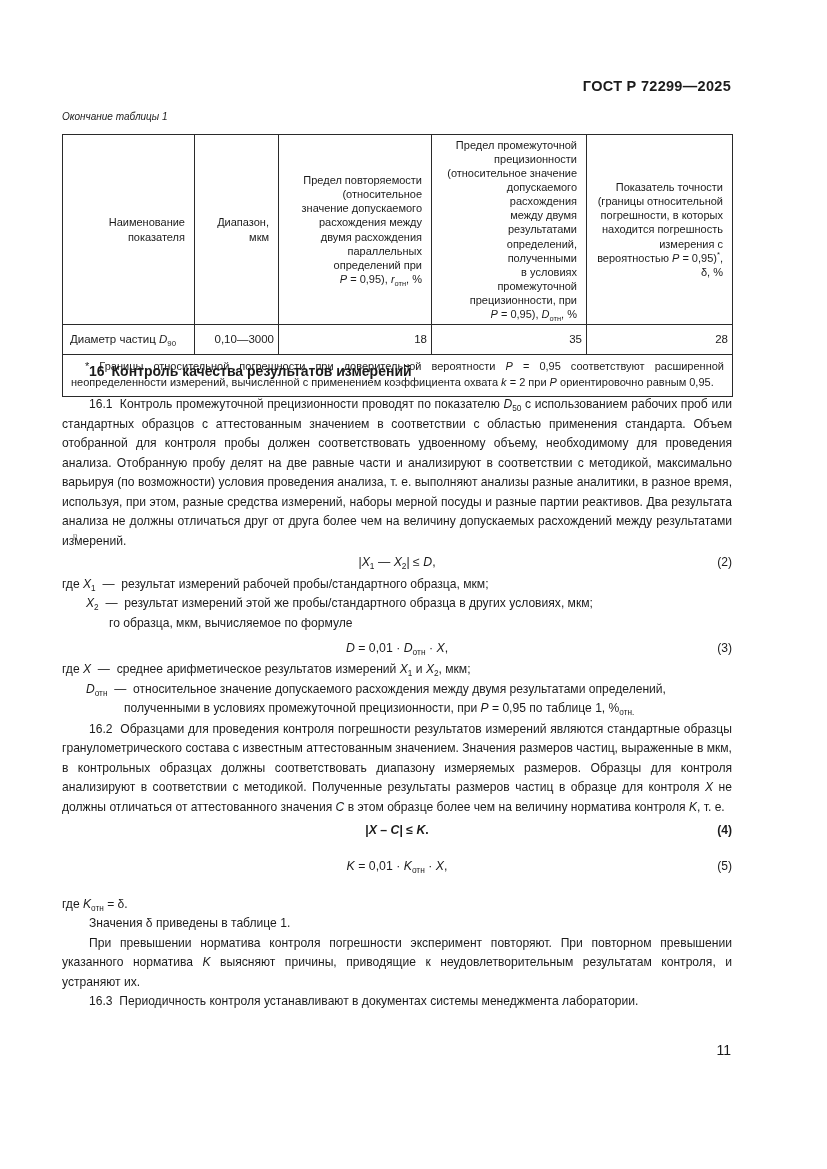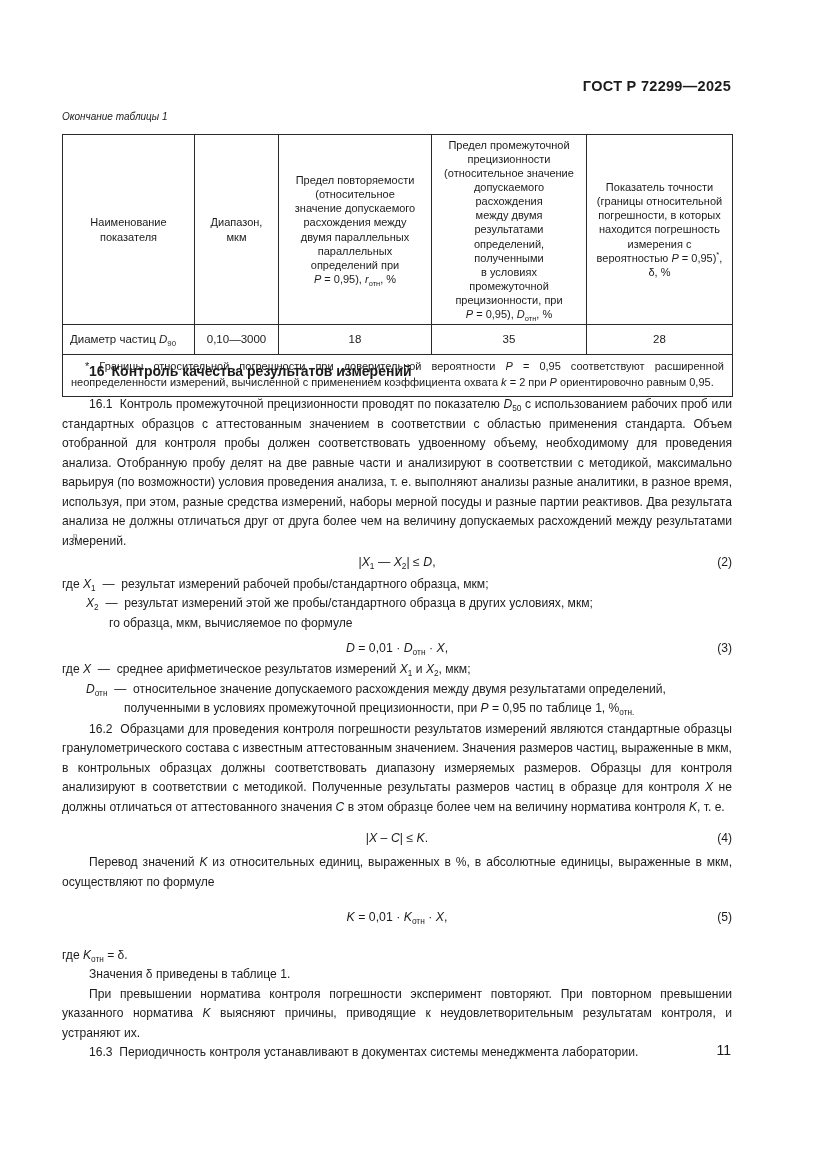--- a/index.html
+++ b/index.html
@@ -33,21 +33,21 @@
   table.gost {
     border-collapse:collapse;
     table-layout:fixed;
     width:670px;
     font-size:11px;
     line-height:1.28;
   }
   table.gost td {
     border:1.3px solid #2a2a2a;
     padding:3px 4px;
-    text-align:center;
+    text-align:right;
     vertical-align:middle;
   }
   col.c1 { width:132px; }
   col.c2 { width:84px; }
   col.c3 { width:153px; }
   col.c4 { width:155px; }
   col.c5 { width:146px; }
 
   .hd { height:128px; }
   .hd .pad { padding:0 5px; }
@@ -136,21 +136,21 @@
               <span>Диапазон,</span><br>
               <span>мкм</span>
             </div>
           </td>
           <td>
             <div class="pad">
               <span>Предел повторяемости</span><br>
               <span>(относительное</span><br>
               <span>значение допускаемого</span><br>
               <span>расхождения между</span><br>
-              <span>двумя параллельных</span><br>
+              <span>двумя расхождения</span><br>
               <span>параллельных</span><br>
               <span>определений при</span><br>
               <span><i class="v">P</i> = 0,95), <i class="v">r</i><sub>отн</sub>, %</span>
             </div>
           </td>
           <td>
             <div class="pad">
               <span>Предел промежуточной</span><br>
               <span>прецизионности</span><br>
               <span>(относительное значение</span><br>
@@ -215,26 +215,25 @@
     </div>
 
     <div class="defs">
       <p class="l1">где <i class="v">X</i> &nbsp;— &nbsp;среднее арифметическое результатов измерений <i class="v">X</i><sub>1</sub> и <i class="v">X</i><sub>2</sub>, мкм;</p>
       <p class="l2"><i class="v">D</i><sub>отн</sub> &nbsp;— &nbsp;относительное значение допускаемого расхождения между двумя результатами определений,</p>
       <p class="cont2">полученными в условиях промежуточной прецизионности, при <i class="v">P</i> = 0,95 по таблице 1, %<sub>отн.</sub></p>
     </div>
 
     <p class="ind" style="margin-top:1px;">16.2&nbsp; Образцами для проведения контроля погрешности результатов измерений являются стандартные образцы гранулометрического состава с известным аттестованным значением. Значения размеров частиц, выраженные в мкм, в контрольных образцах должны соответствовать диапазону измеряемых размеров. Образцы для контроля анализируют в соответствии с методикой. Полученные результаты размеров частиц в образце для контроля <i class="v">X</i> не должны отличаться от аттестованного значения <i class="v">C</i> в этом образце более чем на величину норматива контроля <i class="v">K</i>, т.&nbsp;е.</p>
 
-    <div class="formula" style="margin-top:12px;">
+    <div class="formula" style="margin-top:4px;font-weight:bold;">
       <span>|<i class="v">X</i> – <i class="v">C</i>| ≤ <i class="v">K</i>.</span>
       <span class="eqno">(4)</span>
     </div>
 
-    <p class="ind" style="margin-top:4px;">Перевод значений <i class="v">K</i> из относительных единиц, выраженных в %, в абсолютные единицы, выраженные в мкм, осуществляют по формуле</p>
 
     <div class="formula" style="margin-top:16px;">
       <span><i class="v">K</i> = 0,01 · <i class="v">K</i><sub>отн</sub> · <i class="v">X</i>,</span>
       <span class="eqno">(5)</span>
     </div>
 
     <p class="tight" style="margin-top:18px;">где <i class="v">K</i><sub>отн</sub> = δ.</p>
 
     <p class="ind">Значения δ приведены в таблице 1.</p>
 

